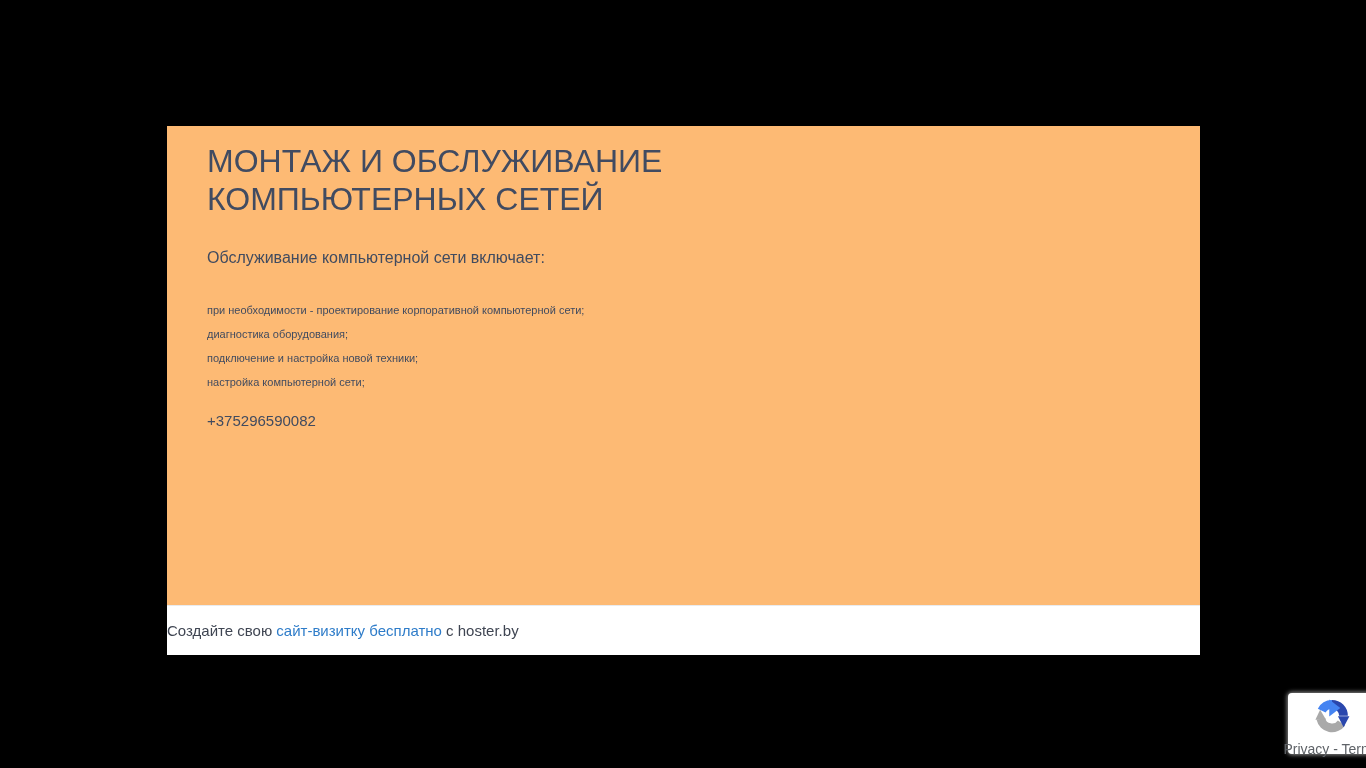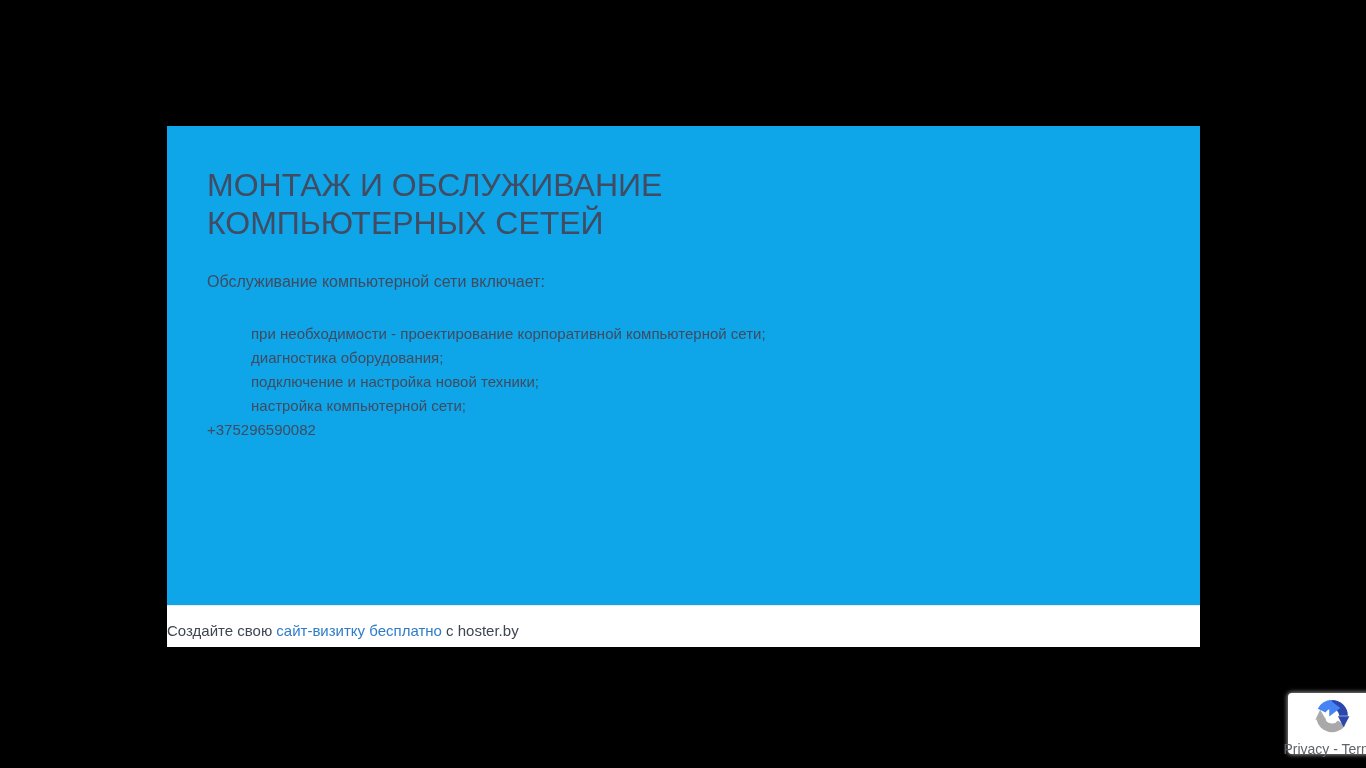--- a/index.html
+++ b/index.html
@@ -15,66 +15,66 @@
   }
 
   .site {
     position: absolute;
     left: 167px;
     top: 126px;
     width: 1033px;
   }
 
   .card {
-    background: #0ea5e9;
+    background: #fdba74;
     height: 479px;
-    padding: 40px 40px 0 40px;
+    padding: 16px 40px 0 40px;
     overflow: hidden;
   }
 
   .card h1 {
     font-size: 32px;
     line-height: 38px;
     font-weight: 400;
     color: #414b61;
     max-width: 560px;
   }
 
   .card .intro {
     margin-top: 28px;
     font-size: 16px;
     line-height: 24px;
     color: #414b5f;
   }
 
   .services {
     margin-top: 28px;
-    font-size: 15px;
+    font-size: 11px;
     line-height: 24px;
     color: #414b5f;
-    margin-left: 44px;
   }
 
   .contacts-label {
     margin-top: 30px;
     font-size: 15px;
     line-height: 24px;
     font-weight: 700;
     color: #414b5f;
   }
 
   .phone {
+    margin-top: 15px;
     font-size: 15px;
     line-height: 24px;
     color: #414b5f;
   }
 
   .footer {
     background: #ffffff;
-    height: 42px;
+    height: 50px;
     line-height: 49px;
     border-top: 1px solid #e9ebee;
     font-size: 15px;
     color: #3f4552;
     white-space: pre;
   }
 
   .footer-link {
     color: #2e7cc9;
     text-decoration: none;

